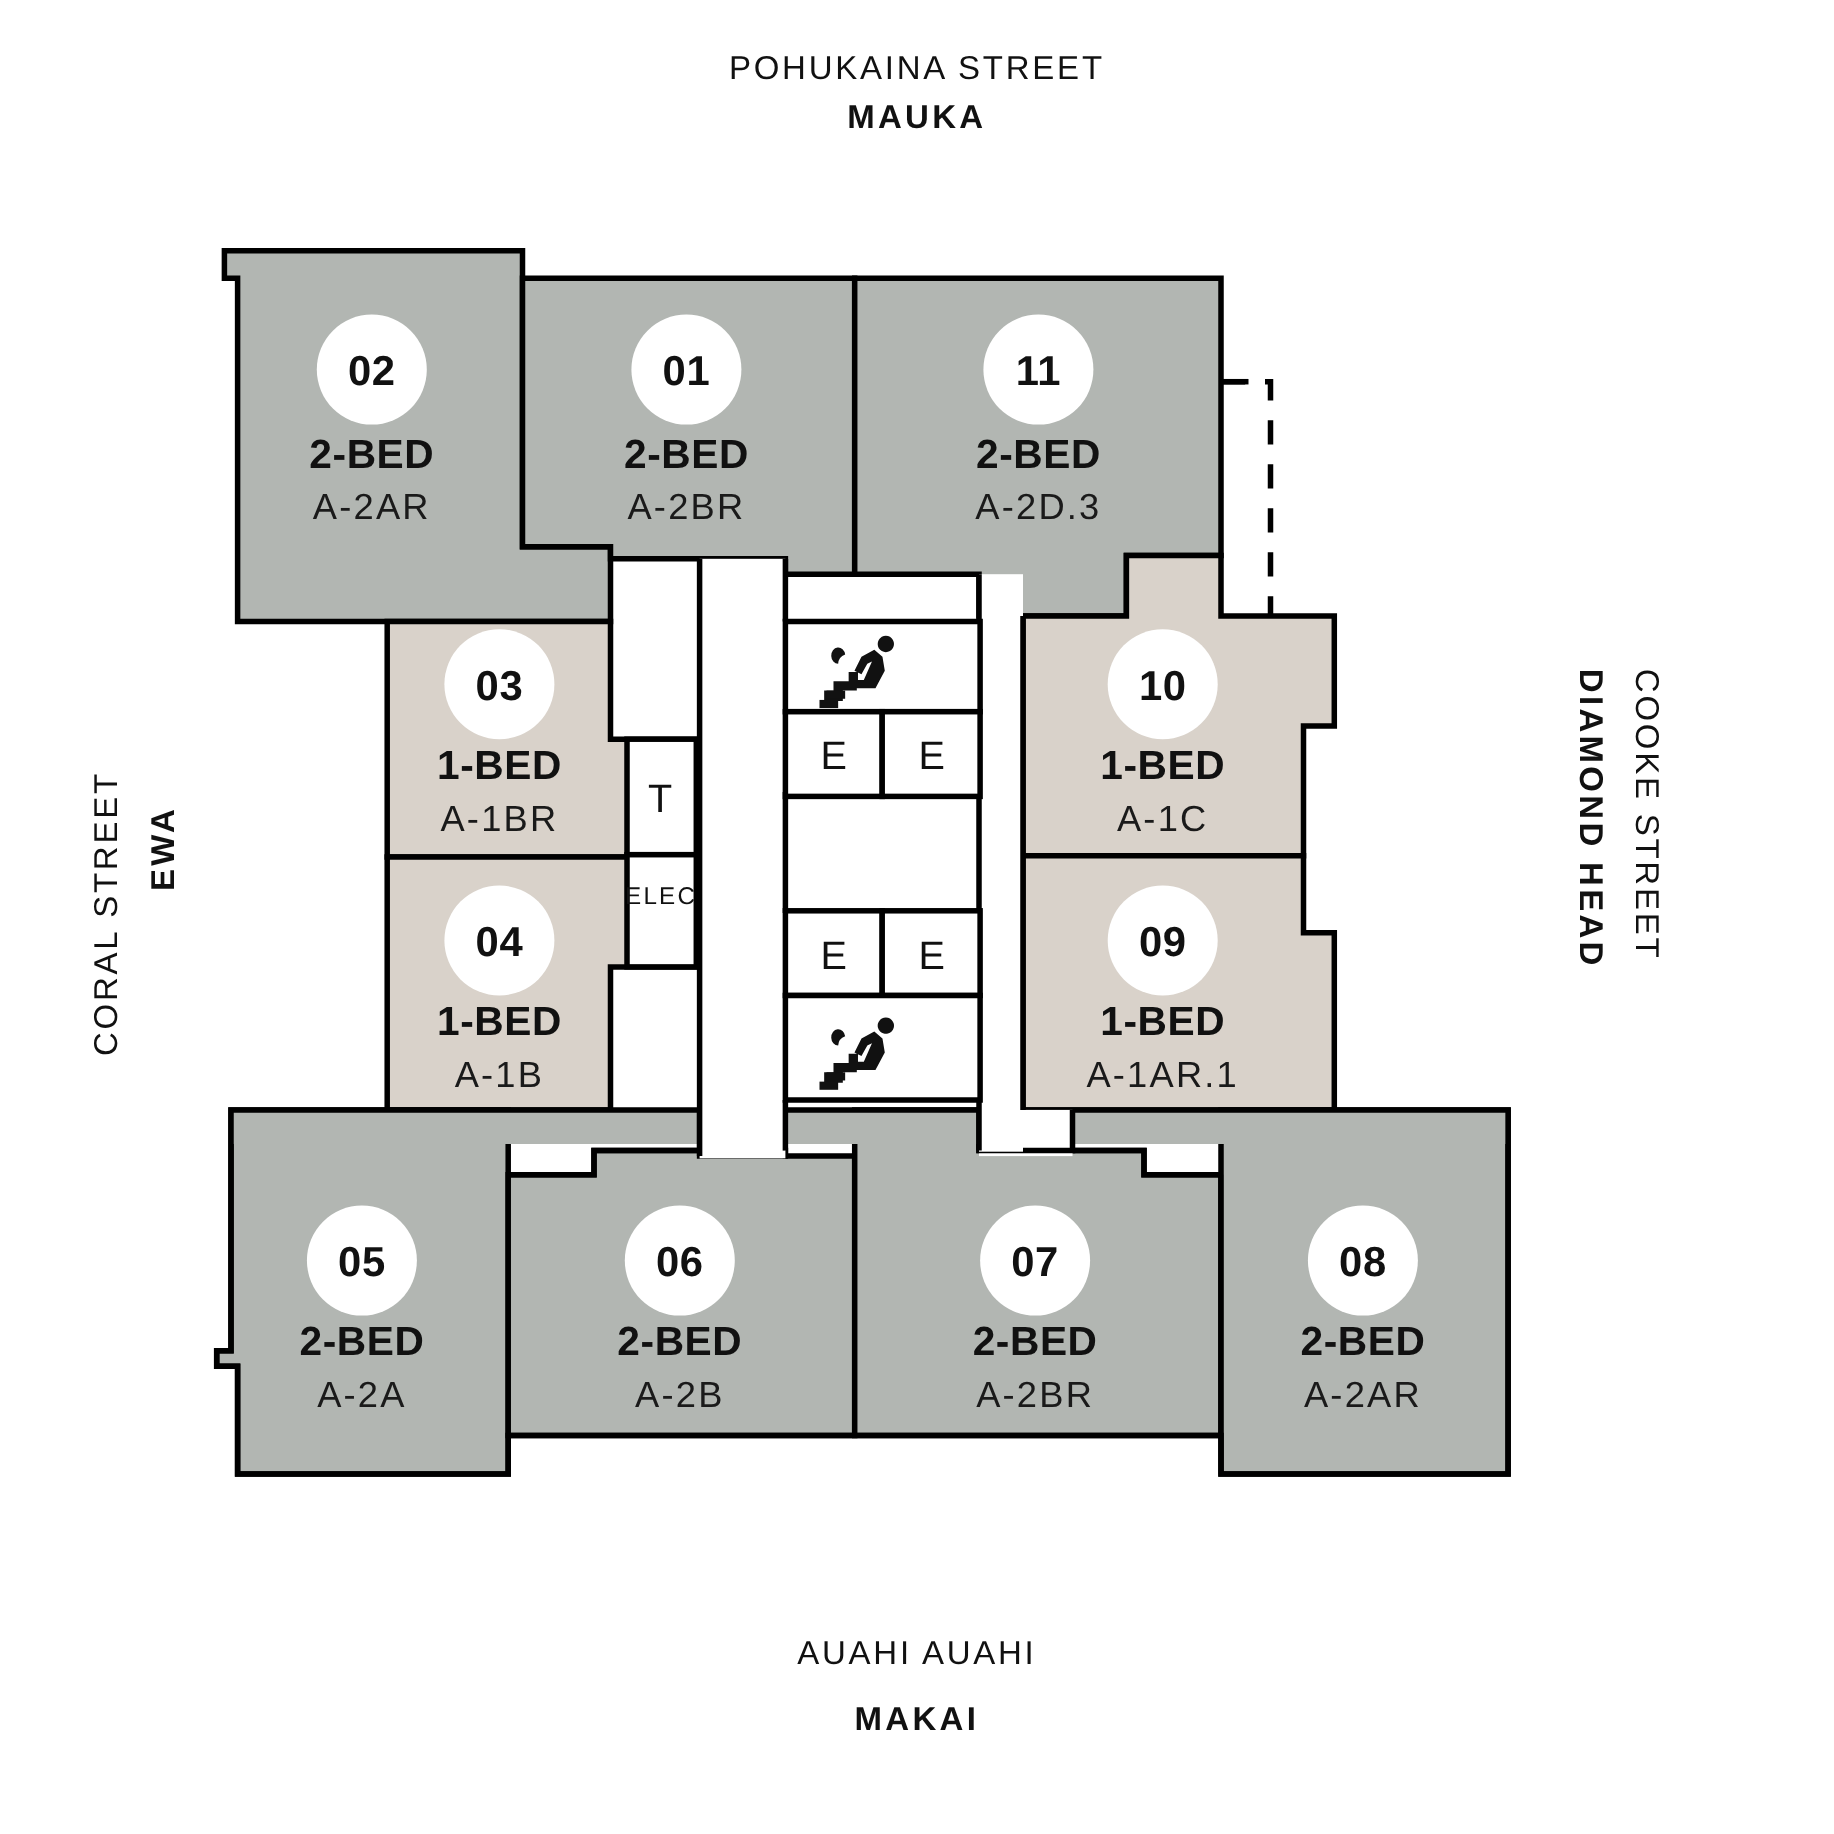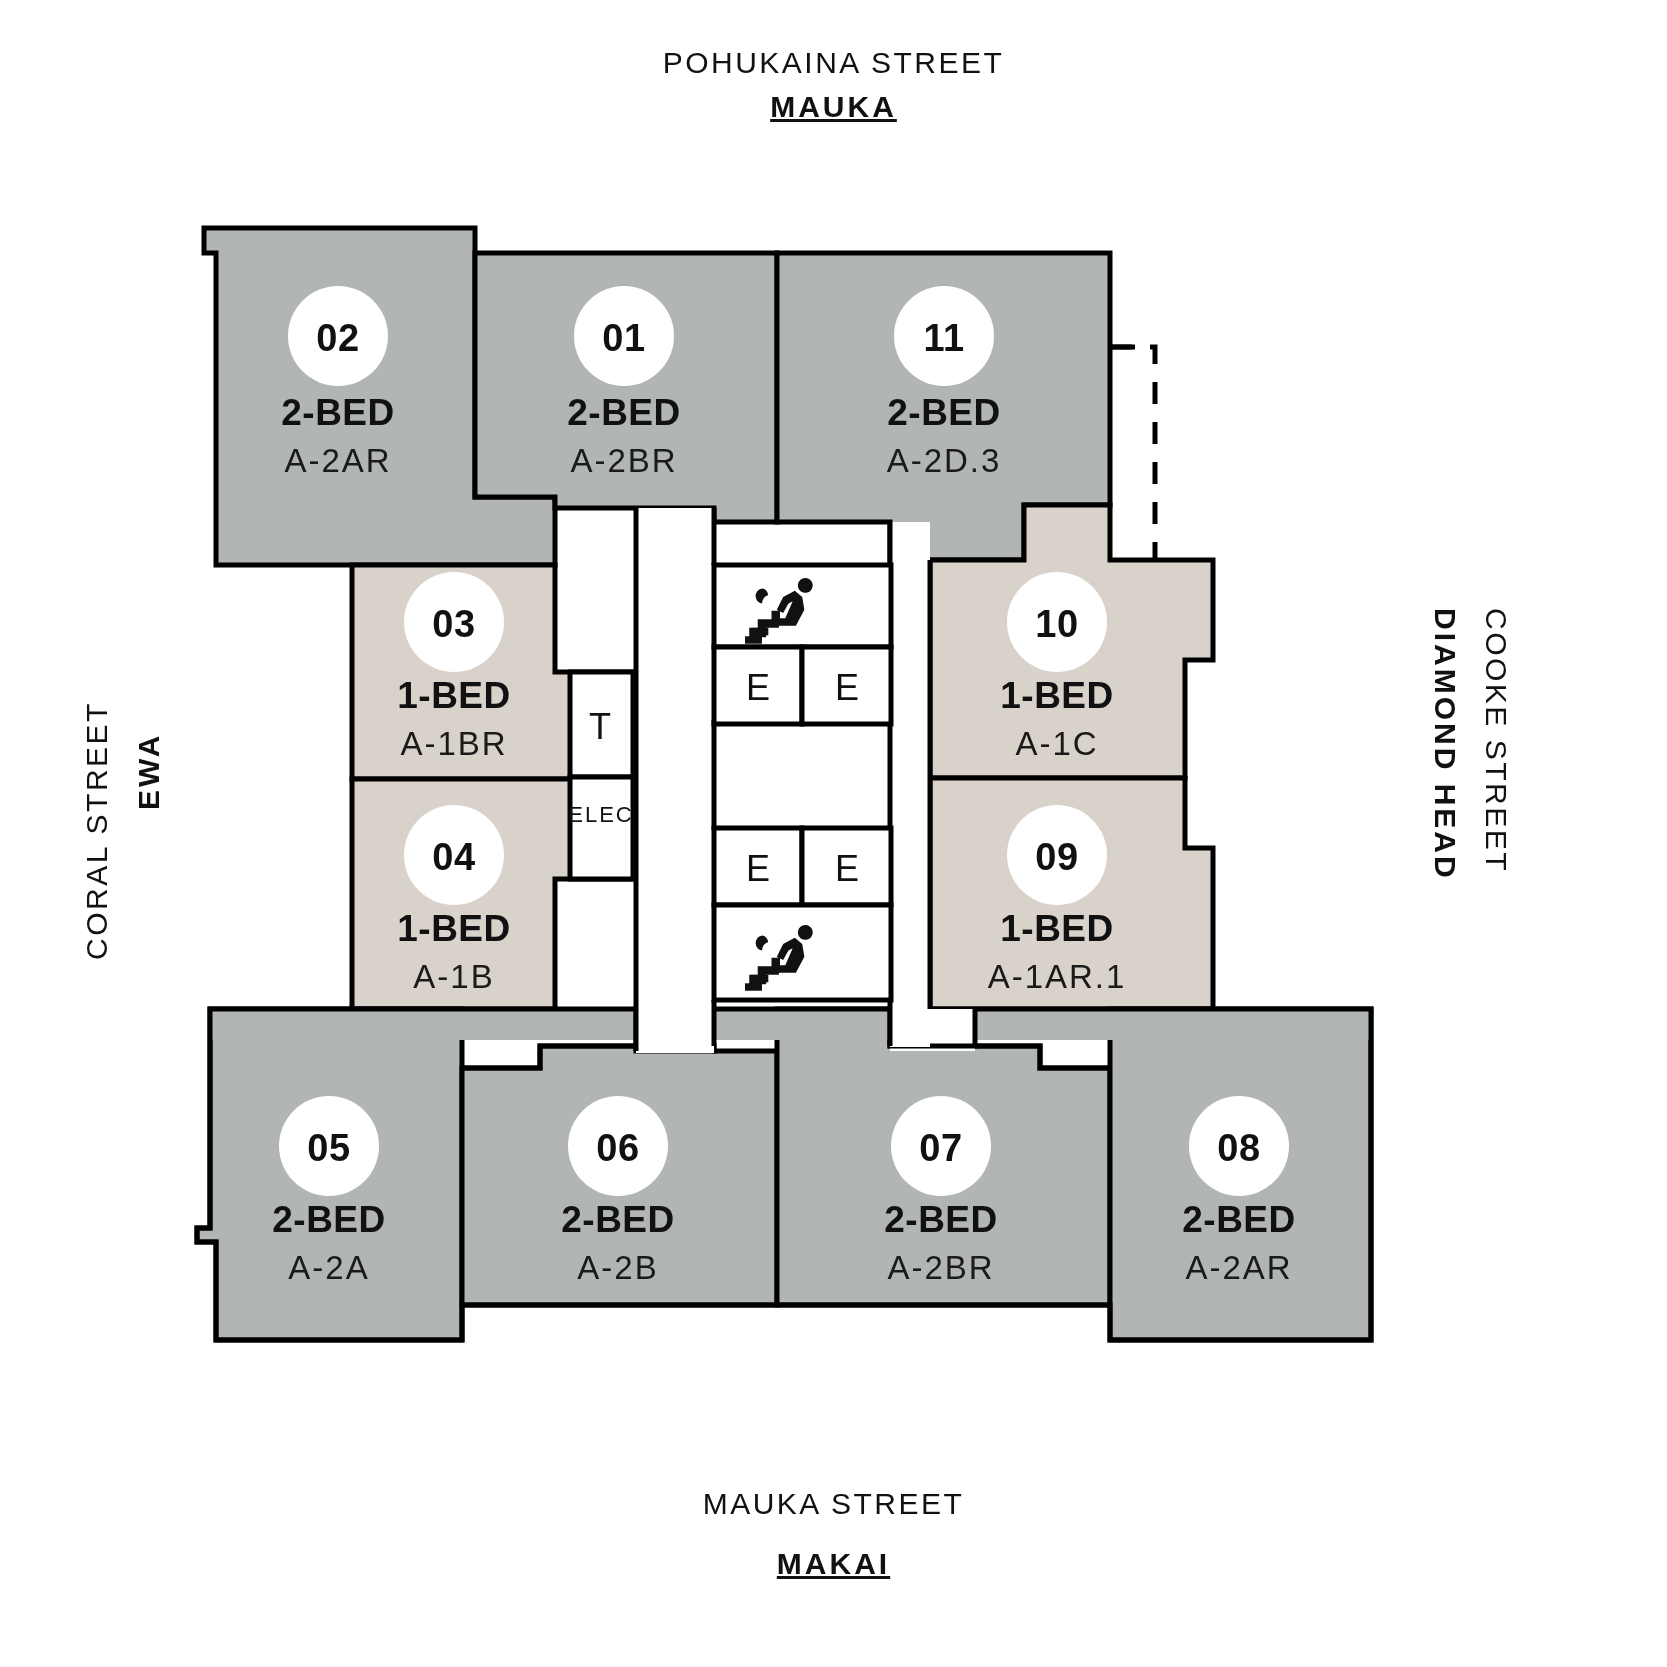--- a/index.html
+++ b/index.html
@@ -5,21 +5,21 @@
   html,body{margin:0;padding:0;background:#ffffff;}
   body{width:1667px;height:1667px;font-family:"Liberation Sans",sans-serif;position:relative;overflow:hidden;}
 
   #stage{position:absolute;left:0;top:0;width:1667px;height:1245px;}
 
   .street-label{
     position:absolute;text-align:center;color:#111111;
     font-family:"Liberation Sans",sans-serif;letter-spacing:2.5px;
   }
   .street-name{font-size:30px;font-weight:500;}
-  .street-dir{font-size:30px;font-weight:bold;letter-spacing:3px;text-decoration:underline;}
+  .street-dir{font-size:30px;font-weight:bold;letter-spacing:3px;}
 
   .vert-left{
     position:absolute;transform-origin:0 0;transform:rotate(-90deg);
     white-space:nowrap;color:#111;font-size:30px;letter-spacing:2.5px;
   }
   .vert-right{
     position:absolute;transform-origin:0 0;transform:rotate(90deg);
     white-space:nowrap;color:#111;font-size:30px;letter-spacing:2.5px;
   }
   .w500{font-weight:500;}
@@ -53,21 +53,21 @@
 <body>
 
 <div id="stage">
 
   <div class="street-label" style="left:0;top:46px;width:1667px;">
     <div class="street-name">POHUKAINA STREET</div>
     <div class="street-dir" style="margin-top:10px;">MAUKA</div>
   </div>
 
   <div class="street-label" style="left:0;top:1487px;width:1667px;">
-    <div class="street-name">MAUKA STREET</div>
+    <div class="street-name">AUAHI AUAHI</div>
     <div class="street-dir" style="margin-top:26px;">MAKAI</div>
   </div>
 
   <div class="vert-left w500" style="left:80px;top:960px;">CORAL STREET</div>
   <div class="vert-left wbold" style="left:132px;top:810px;">EWA</div>
 
   <div class="vert-right w500" style="left:1513px;top:608px;">COOKE STREET</div>
   <div class="vert-right wbold" style="left:1462px;top:608px;">DIAMOND HEAD</div>
 
   <svg id="plan" width="1667" height="1667" viewBox="0 0 1667 1667">

